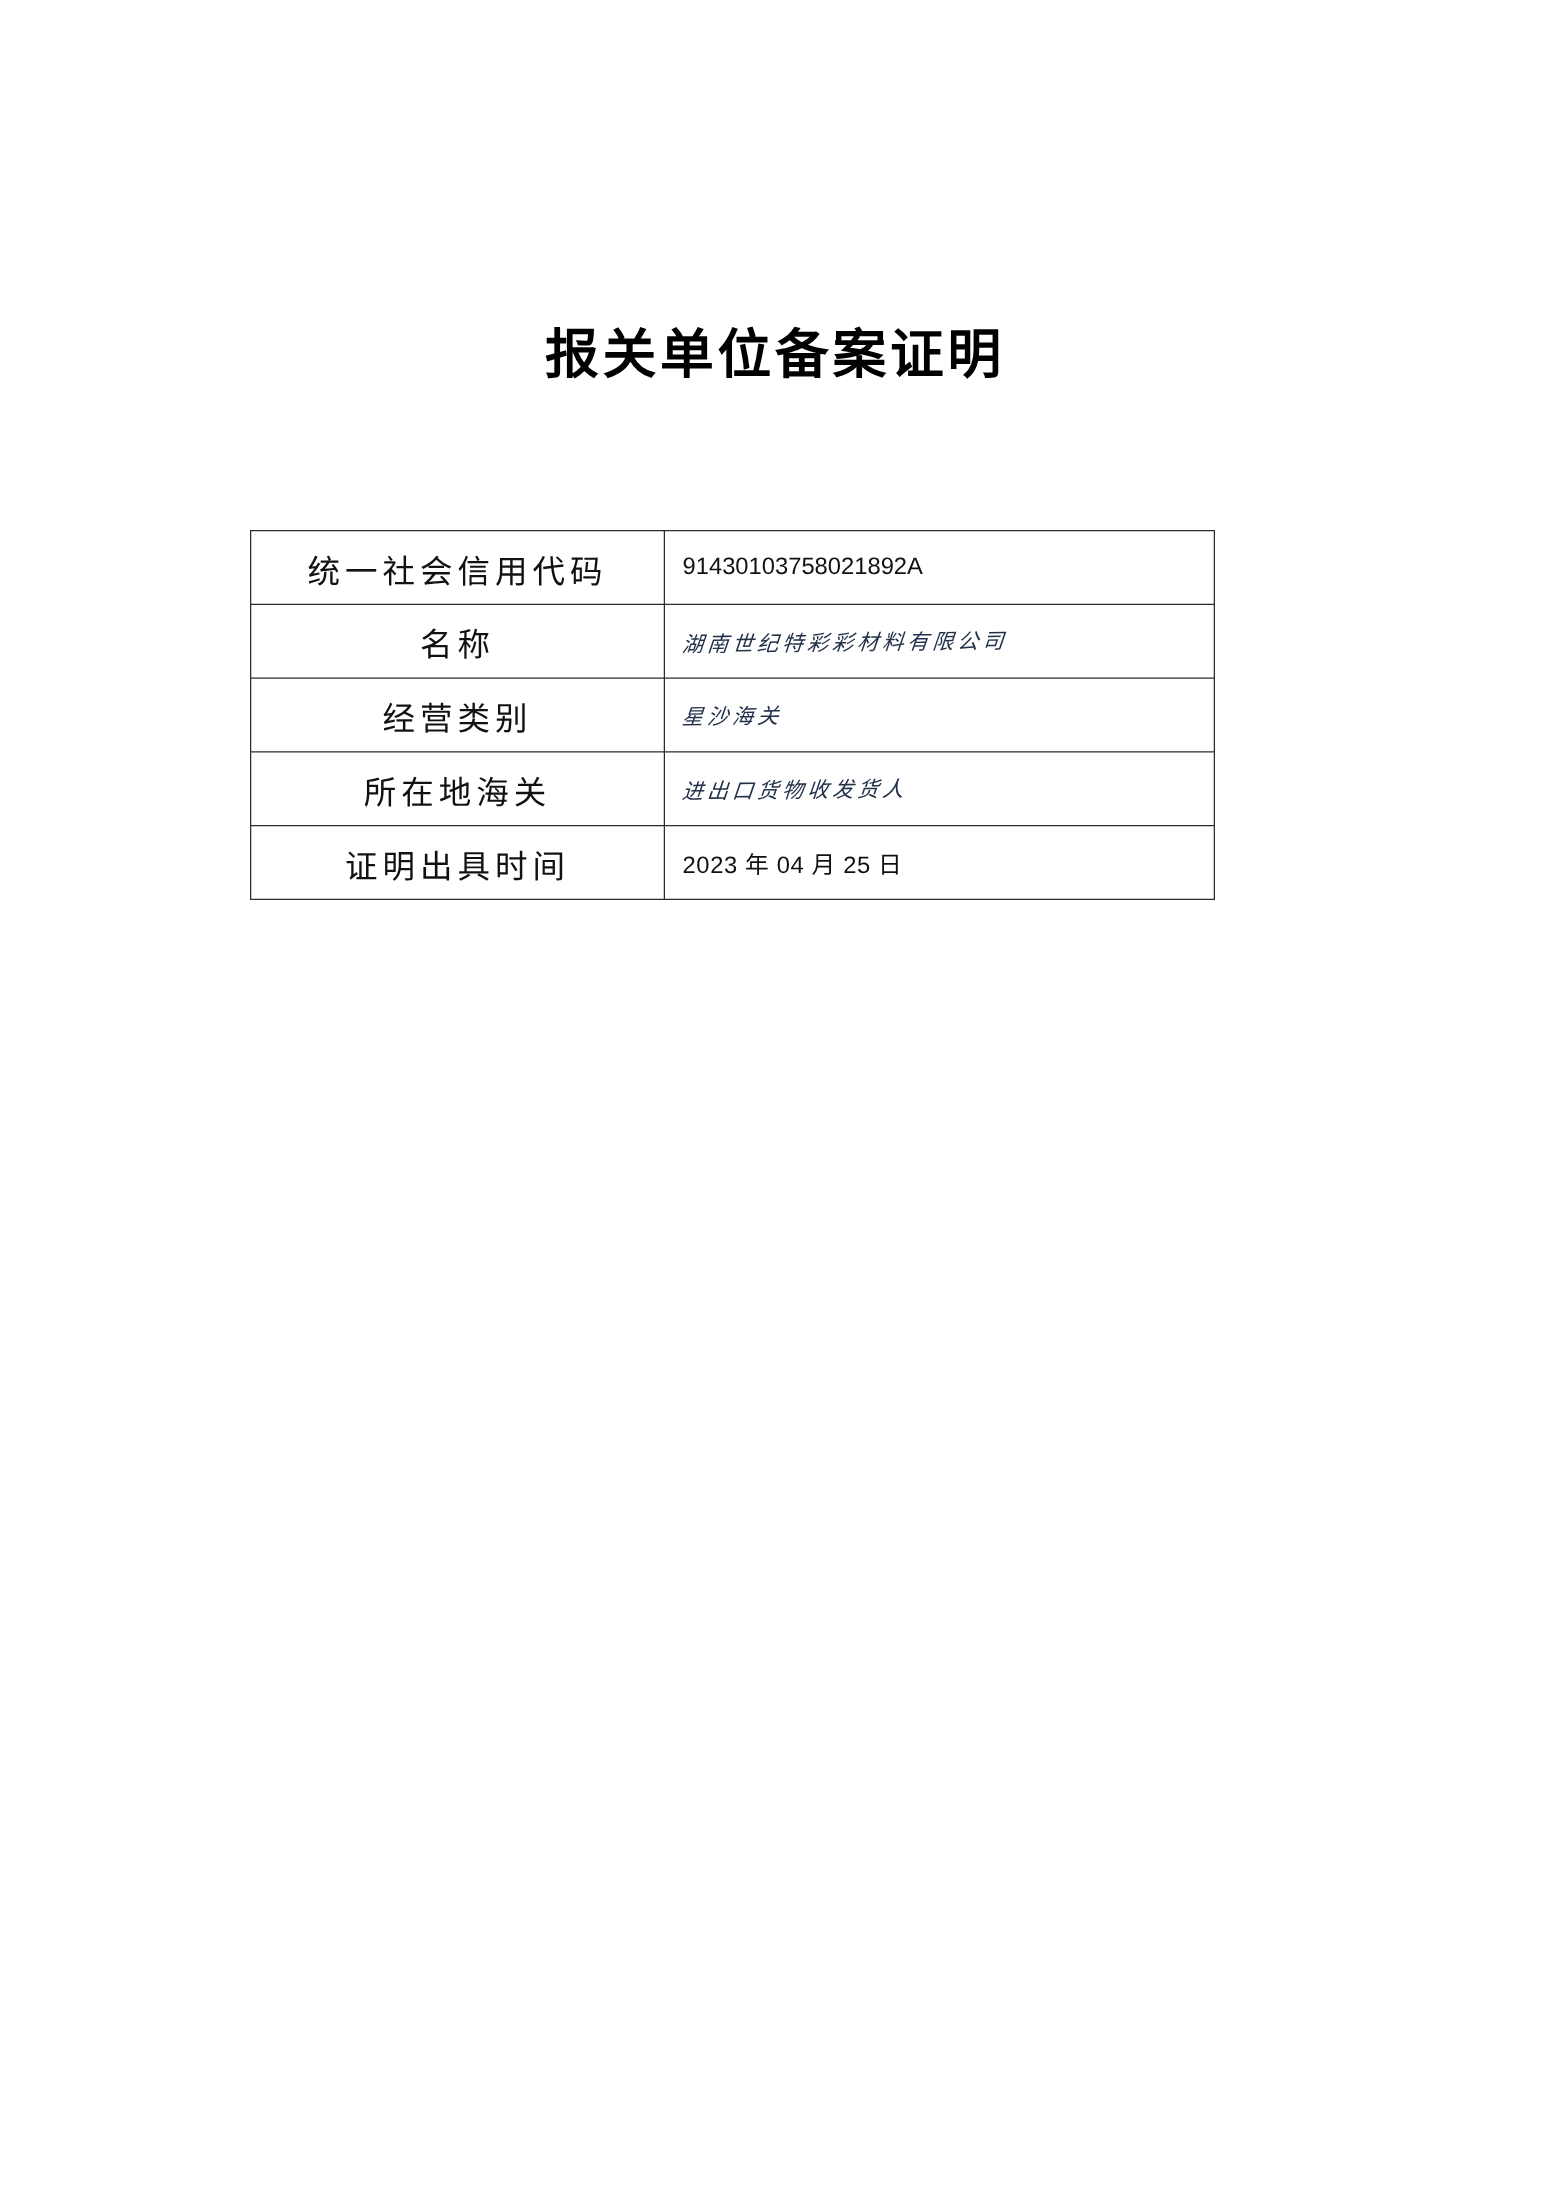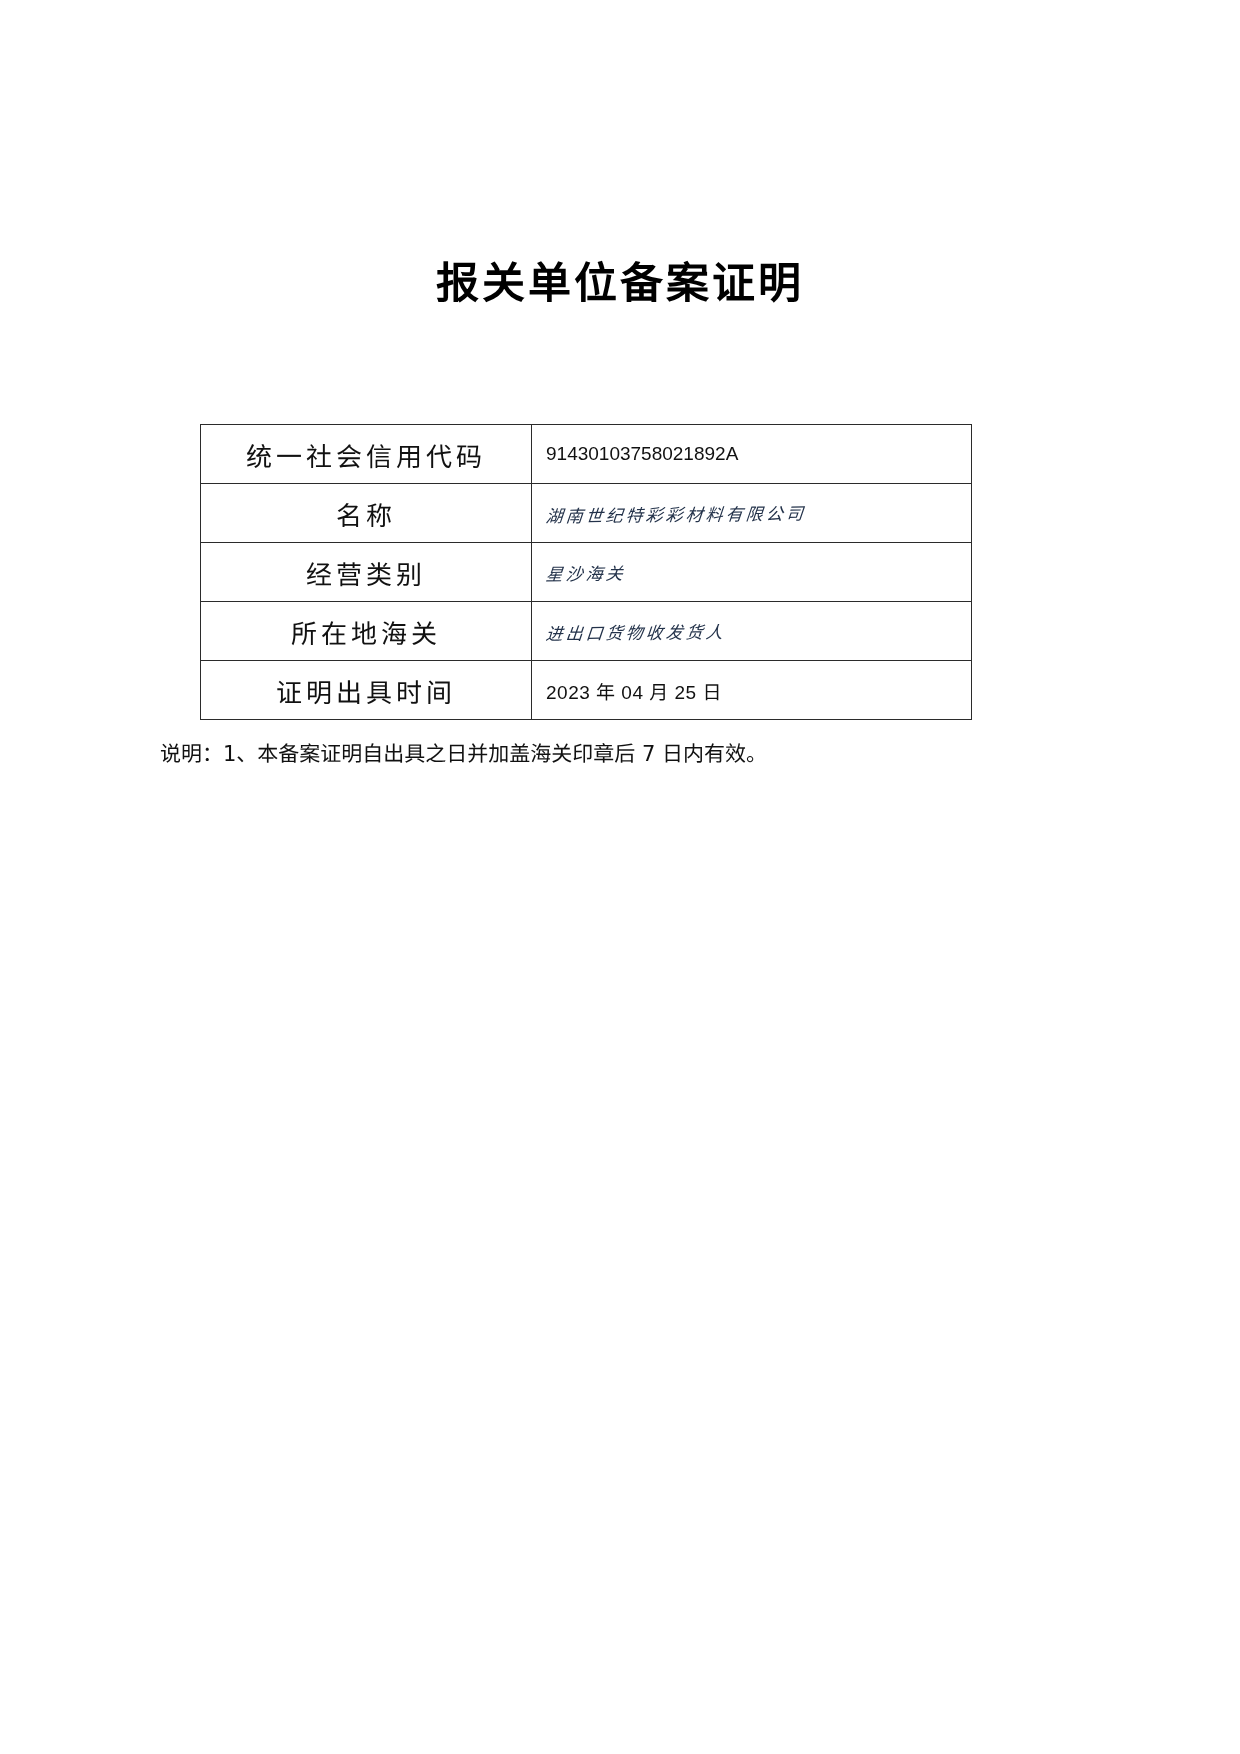--- a/index.html
+++ b/index.html
@@ -136,16 +136,15 @@
       <tr>
         <td class="label">证明出具时间</td>
         <td class="value">
           <span class="value-date">2023 年 04 月 25 日</span>
         </td>
       </tr>
     </tbody>
   </table>
 
   <div class="notes">
-    <div class="line1">说明：1、本备案证明自出具之日并加盖海关印章后 7 日内有效。</div>
   </div>
 
 </div>
 
 </body></html>

